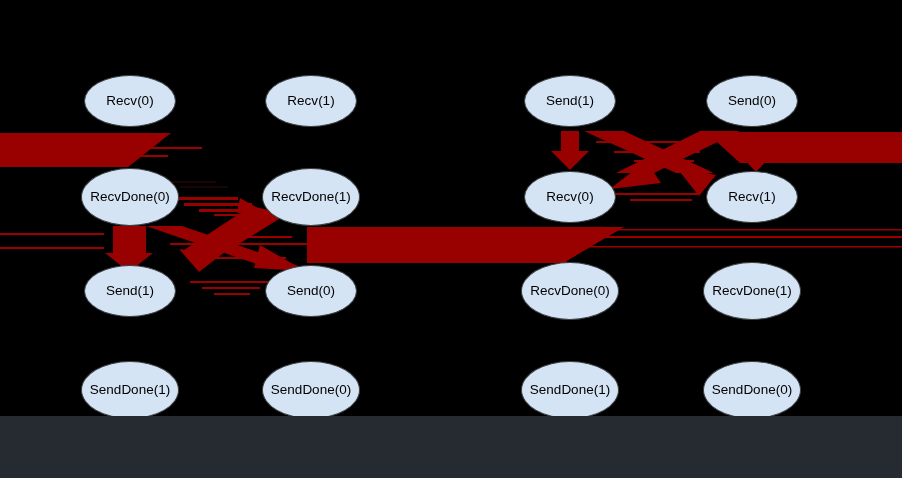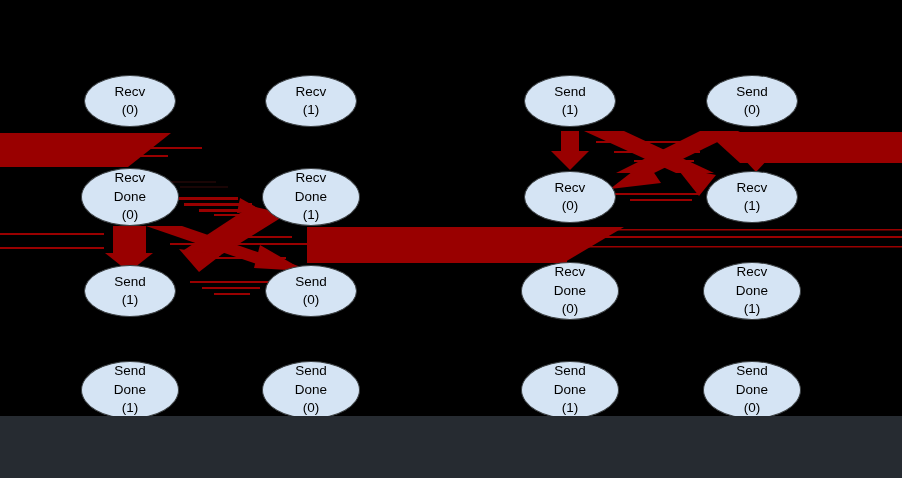--- a/index.html
+++ b/index.html
@@ -13,21 +13,21 @@
   .edges-svg{
     position:absolute;left:0;top:0;z-index:1;
   }
   .nodes-layer{
     position:absolute;left:0;top:0;width:100%;height:100%;z-index:2;
   }
   .node{
     position:absolute;
     border-radius:50%;
     display:flex;
-    flex-direction:column;
+    flex-direction:row;
     align-items:center;
     justify-content:center;
     text-align:left;
     box-sizing:border-box;
     color:#000;
   }
   .node.n2{width:92px;height:52px;}
   .node.n3{width:98px;height:58px;}
   .nline{
     font-size:13.5px;

